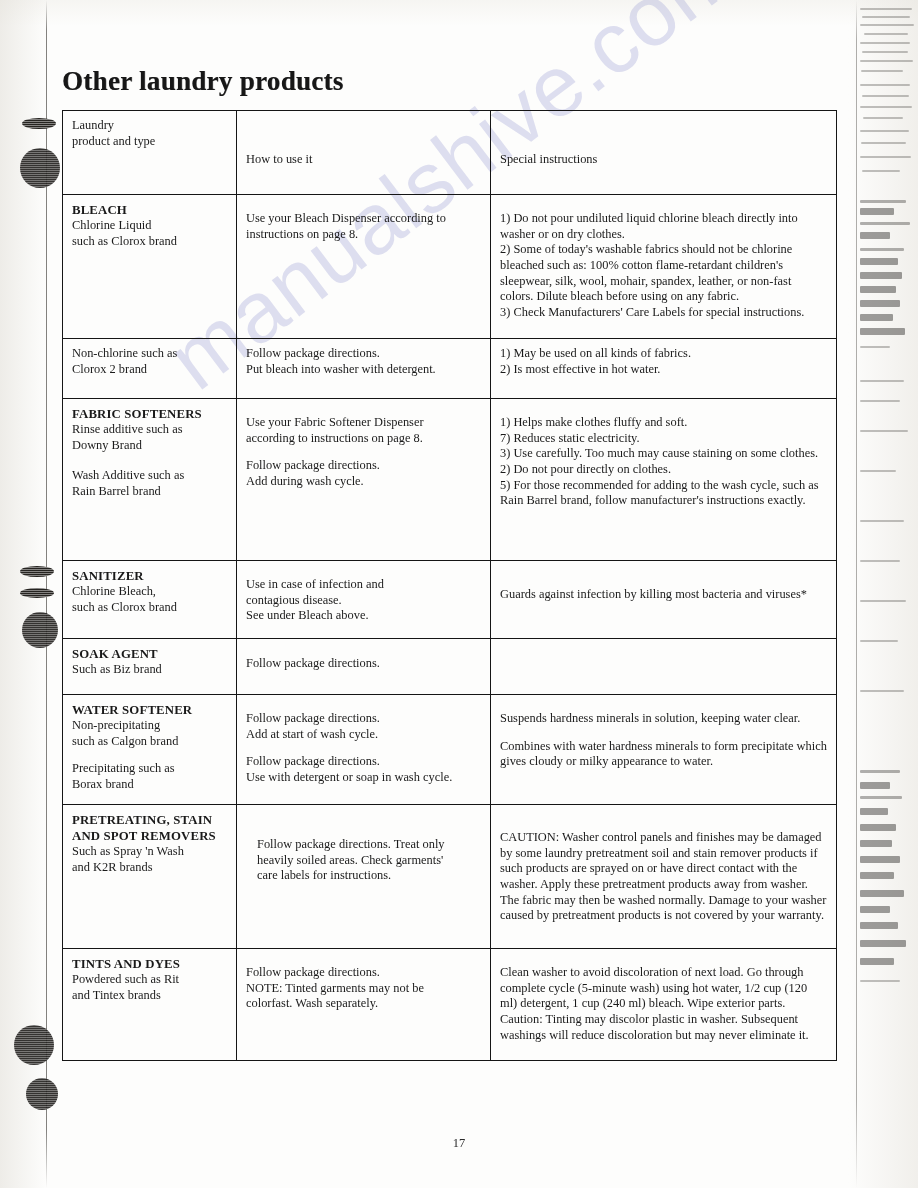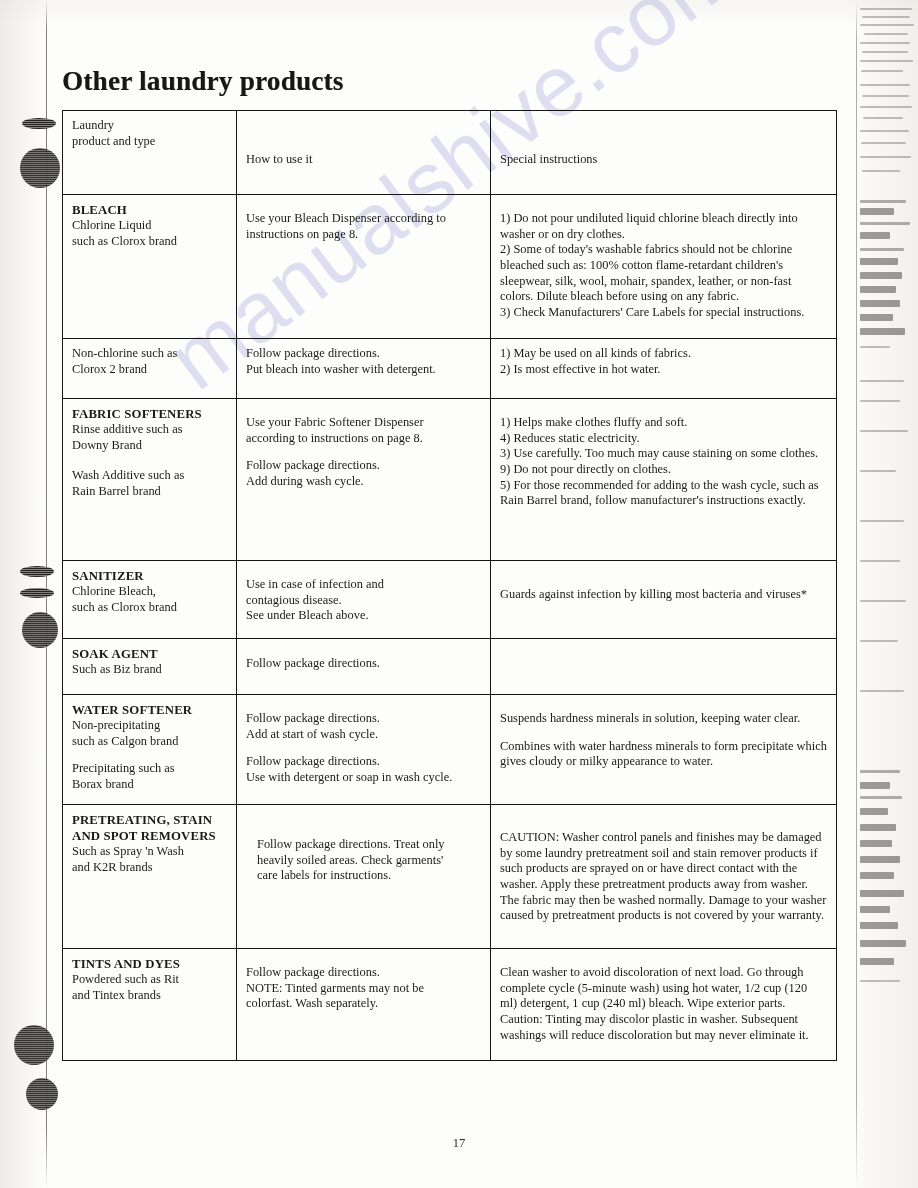--- a/index.html
+++ b/index.html
@@ -316,23 +316,23 @@
         <td class="pad-top">
           <span class="cell-line">Use your Fabric Softener Dispenser</span>
           <span class="cell-line">according to instructions on page 8.</span>
           <div class="gap-block-sm">
             <span class="cell-line">Follow package directions.</span>
             <span class="cell-line">Add during wash cycle.</span>
           </div>
         </td>
         <td class="pad-top">
           <div class="numbered">1) Helps make clothes fluffy and soft.</div>
-          <div class="numbered">4) Reduces static electricity.</div>
+          <div class="numbered">7) Reduces static electricity.</div>
           <div class="numbered">3) Use carefully. Too much may cause staining on some clothes.</div>
-          <div class="numbered">9) Do not pour directly on clothes.</div>
+          <div class="numbered">2) Do not pour directly on clothes.</div>
           <div class="numbered">5) For those recommended for adding to the wash cycle, such as Rain Barrel brand, follow manufacturer's instructions exactly.</div>
         </td>
       </tr>
 
       <tr>
         <td style="height:62px;">
           <span class="cell-line prod-title">SANITIZER</span>
           <span class="cell-line">Chlorine Bleach,</span>
           <span class="cell-line">such as Clorox brand</span>
         </td>

